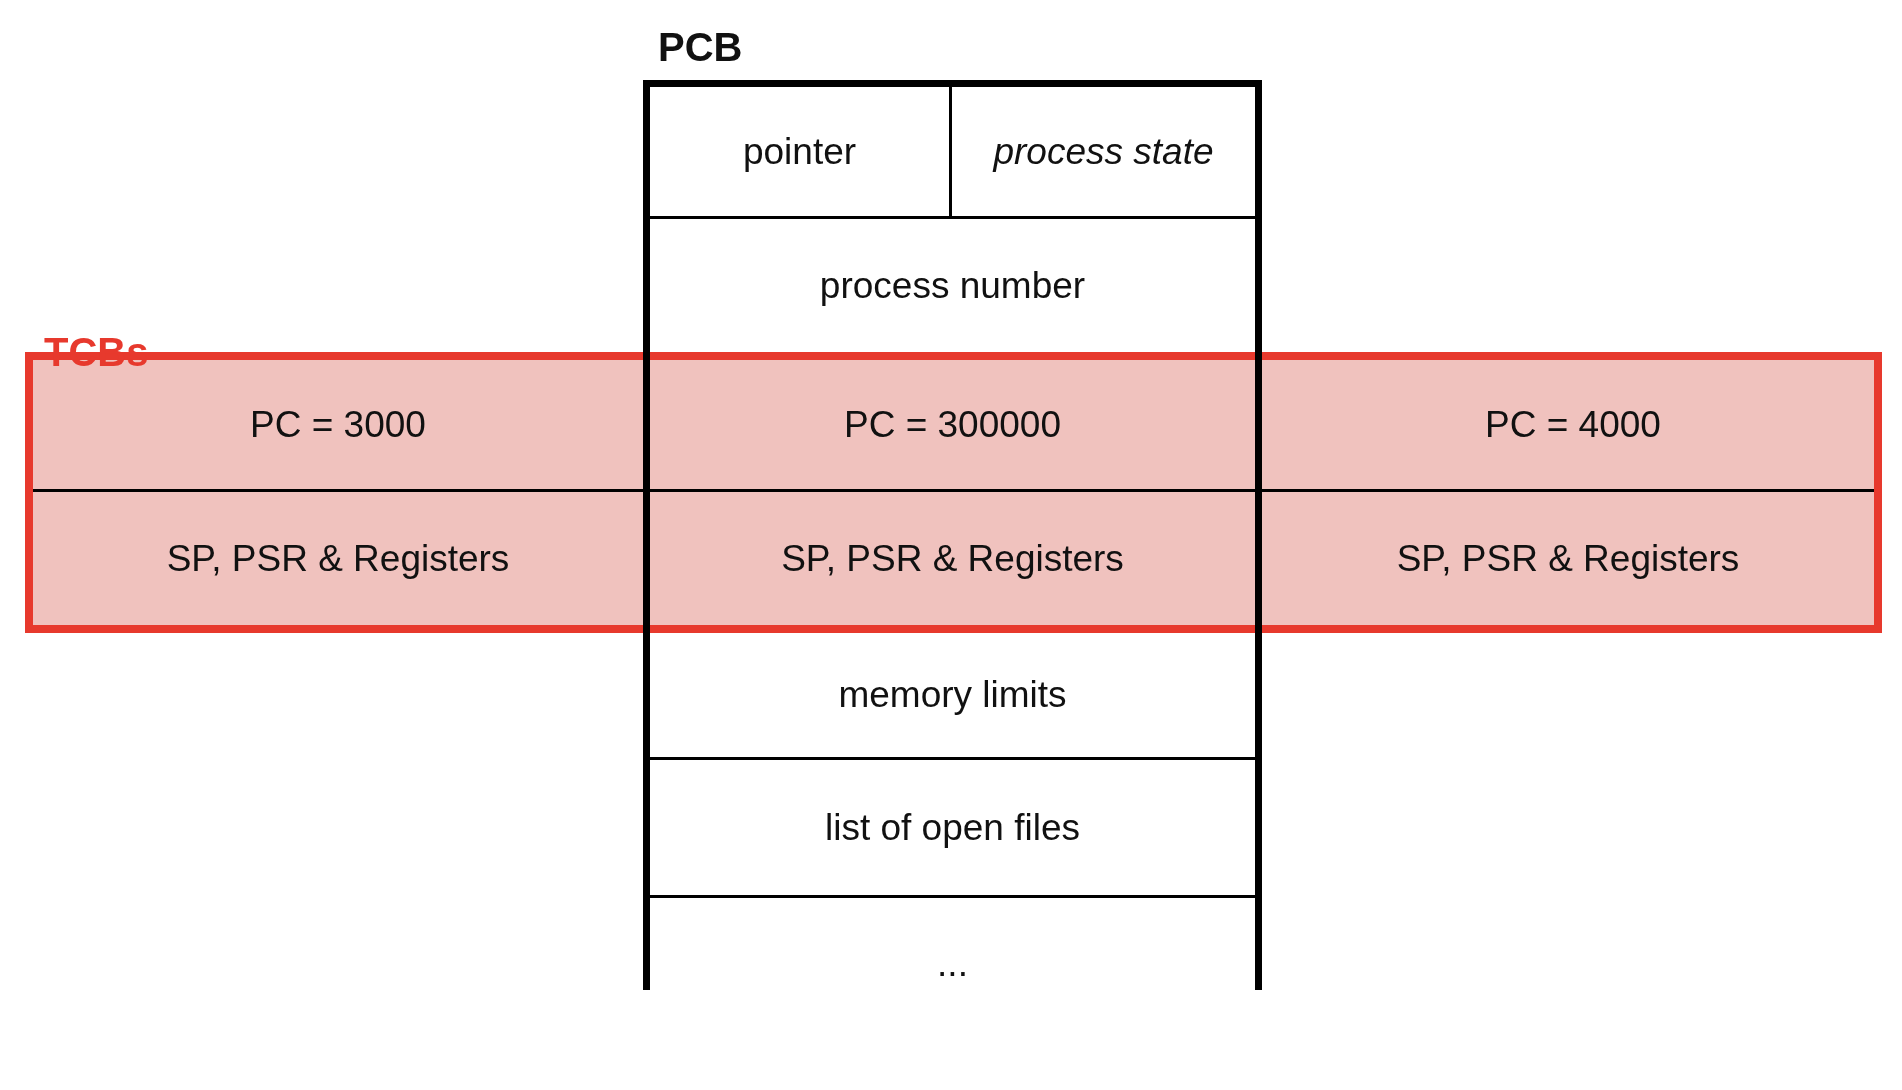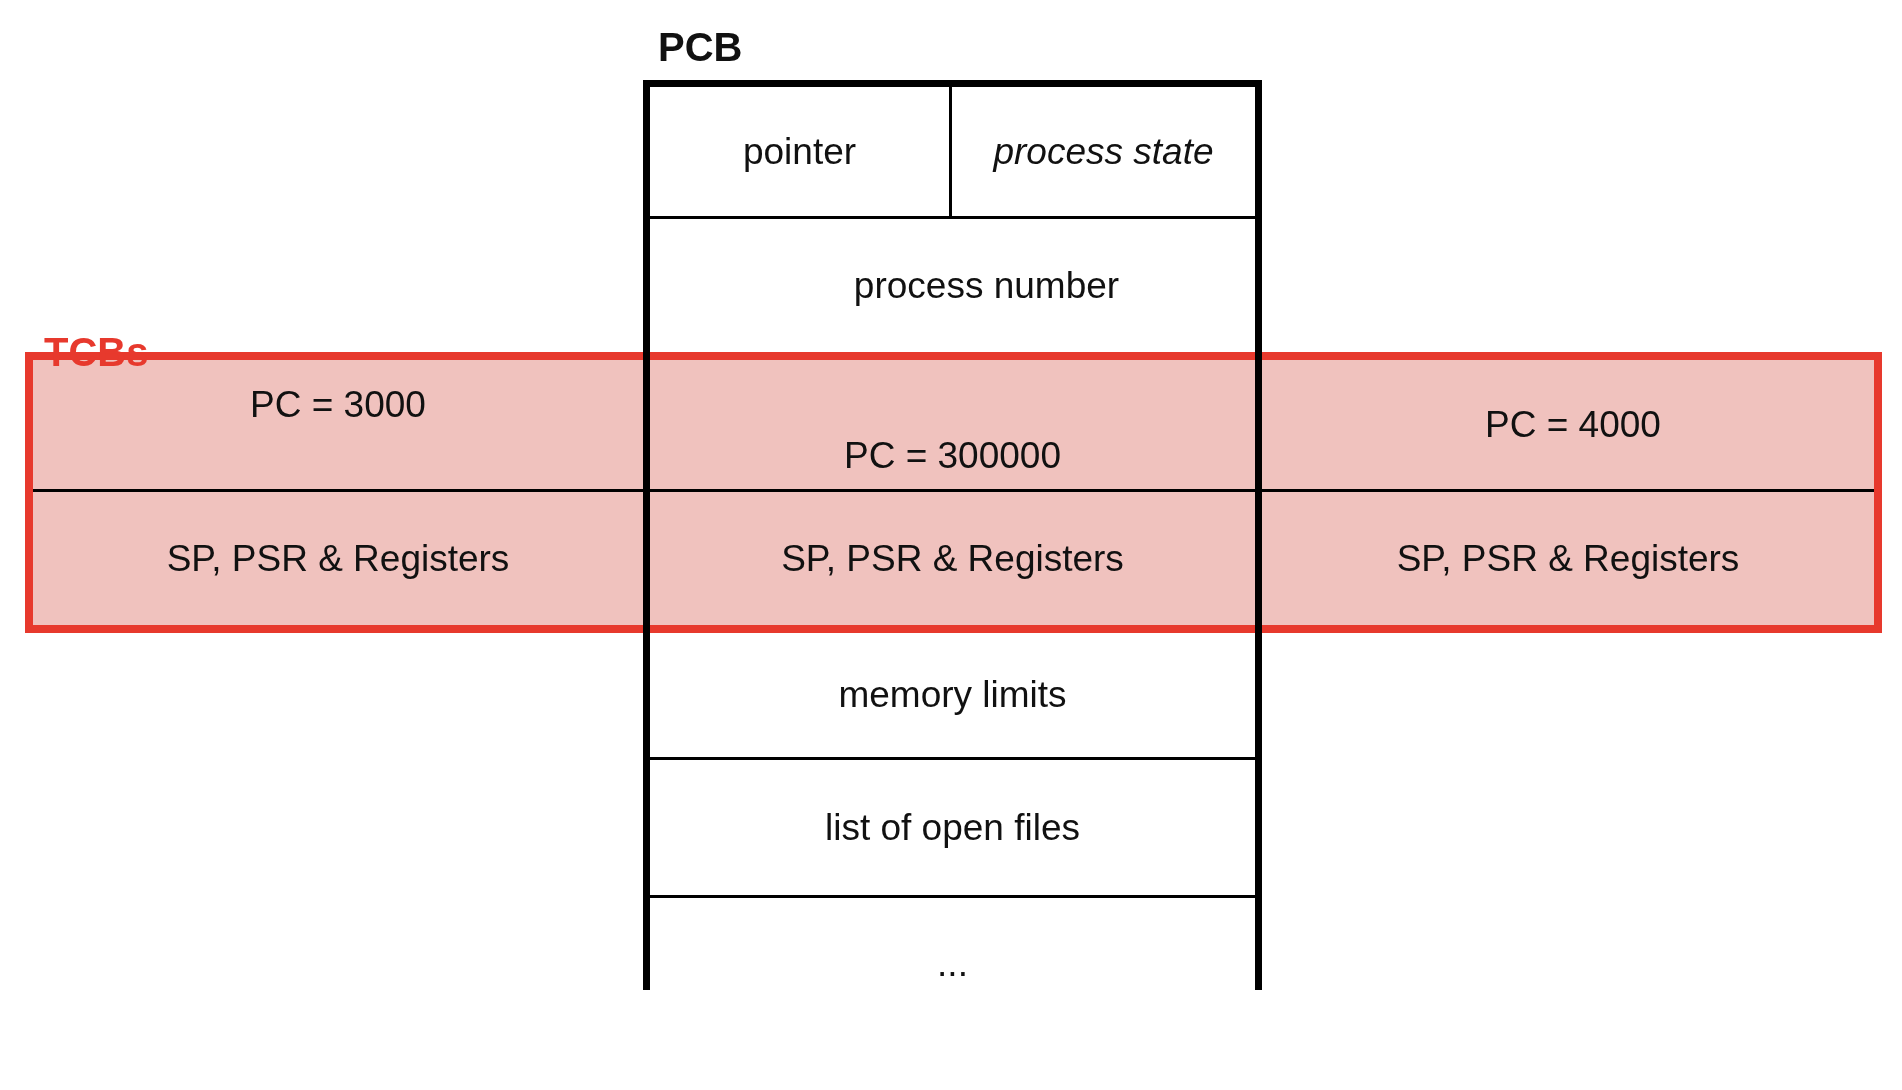--- a/index.html
+++ b/index.html
@@ -78,24 +78,24 @@
   <div class="pcb-box"></div>
 
   <div class="hline" style="left:650px; top:216px; width:605px; height:3px;"></div>
   <div class="vline" style="left:949px; top:87px; width:3px; height:129px;"></div>
   <div class="hline" style="left:33px; top:489px; width:1841px; height:3px;"></div>
   <div class="hline" style="left:650px; top:757px; width:605px; height:3px;"></div>
   <div class="hline" style="left:650px; top:895px; width:605px; height:3px;"></div>
 
   <div class="cell" style="left:650px; top:87px; width:299px; height:129px;">pointer</div>
   <div class="cell" style="left:952px; top:87px; width:303px; height:129px;font-style:italic;">process state</div>
-  <div class="cell" style="left:650px; top:219px; width:605px; height:133px;margin-left:34px;">process number</div>
+  <div class="cell" style="left:650px; top:219px; width:605px; height:133px;">process number</div>
 
-  <div class="cell" style="left:33px; top:340px; width:610px; height:129px;">PC = 3000</div>
-  <div class="cell" style="left:650px; top:360px; width:605px; height:129px;margin-top:31px;">PC = 300000</div>
+  <div class="cell" style="left:33px; top:360px; width:610px; height:129px;">PC = 3000</div>
+  <div class="cell" style="left:650px; top:360px; width:605px; height:129px;">PC = 300000</div>
   <div class="cell" style="left:1262px; top:360px; width:612px; height:129px;padding-left:10px;">PC = 4000</div>
 
   <div class="cell" style="left:33px; top:492px; width:610px; height:133px;">SP, PSR &amp; Registers</div>
   <div class="cell" style="left:650px; top:492px; width:605px; height:133px;">SP, PSR &amp; Registers</div>
   <div class="cell" style="left:1262px; top:492px; width:612px; height:133px;">SP, PSR &amp; Registers</div>
 
   <div class="cell" style="left:650px; top:633px; width:605px; height:124px;">memory limits</div>
   <div class="cell" style="left:650px; top:760px; width:605px; height:135px;">list of open files</div>
   <div class="cell" style="left:650px; top:898px; width:605px; height:132px;">...</div>
 

